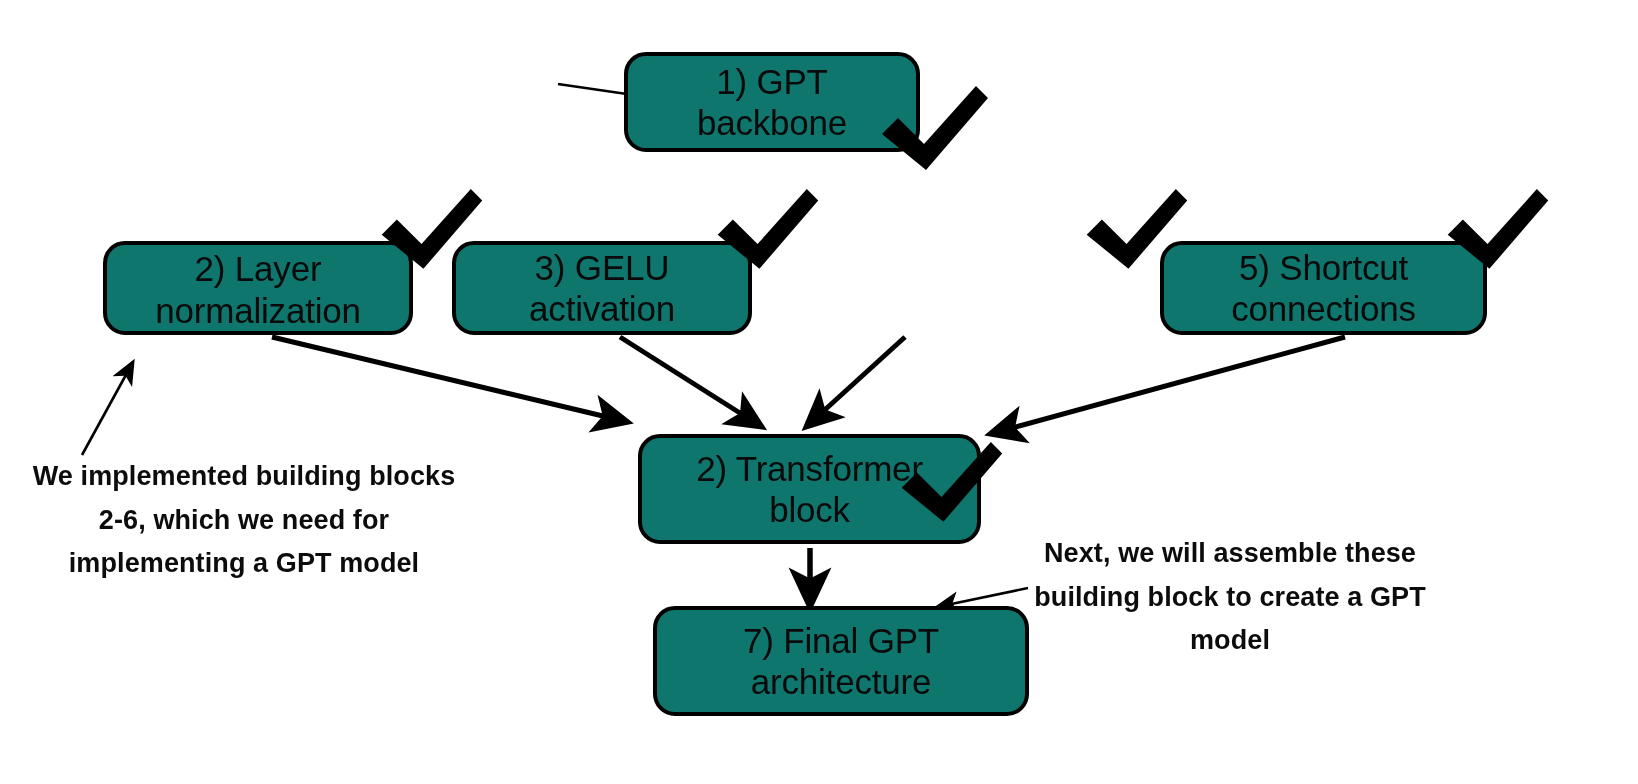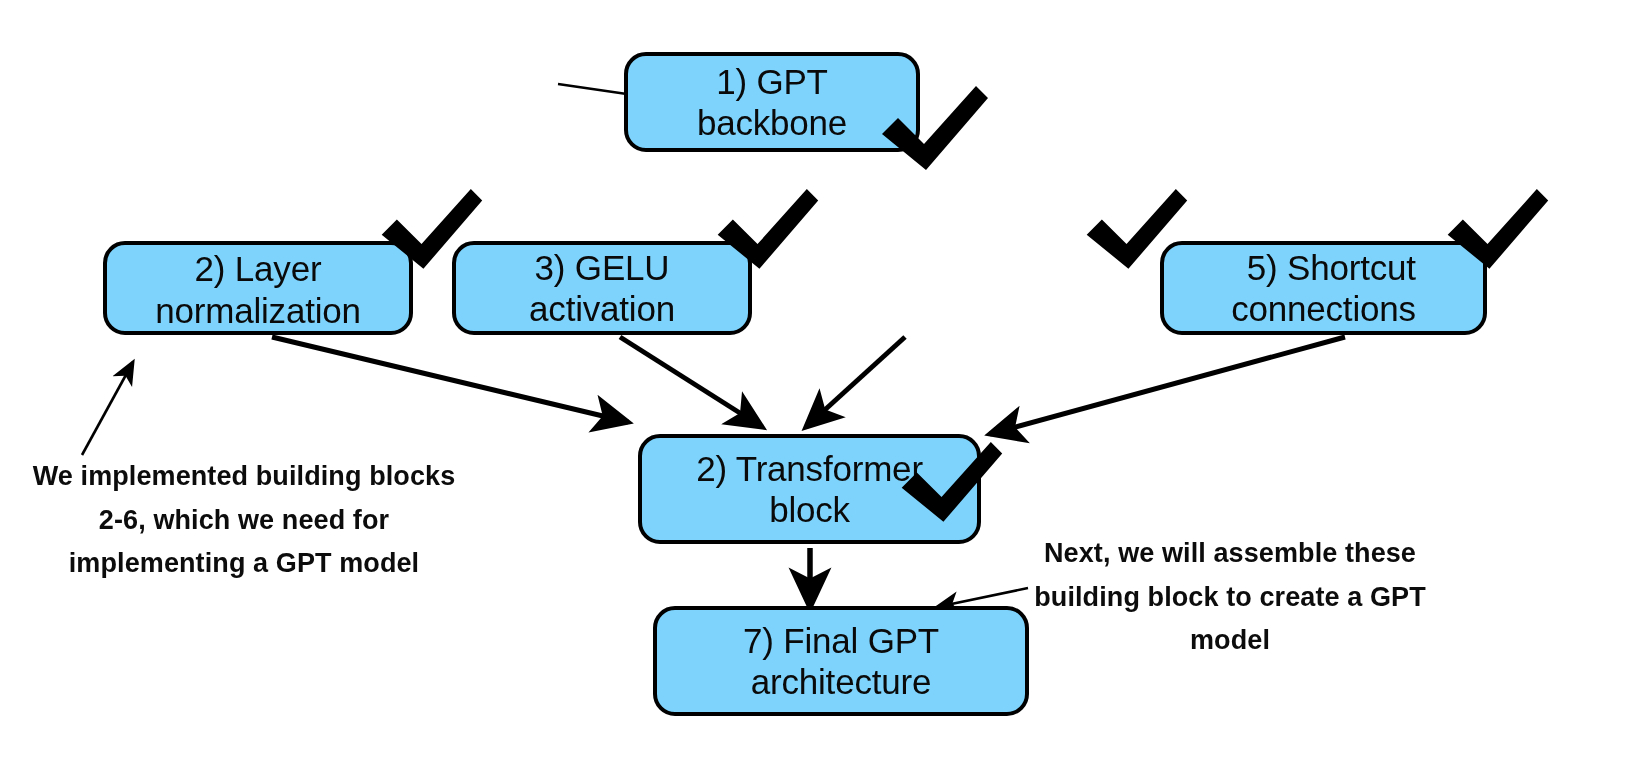--- a/index.html
+++ b/index.html
@@ -24,21 +24,21 @@
     top: 0;
     width: 1638px;
     height: 784px;
     pointer-events: none;
   }
   .node {
     position: absolute;
     box-sizing: border-box;
     border: 4px solid #000000;
     border-radius: 22px;
-    background: #7dd3fc;
+    background: #0f766e;
     display: flex;
     align-items: center;
     justify-content: center;
     text-align: center;
     font-family: "Liberation Sans", sans-serif;
     font-size: 35px;
     line-height: 1.18;
     color: #0a0a0a;
     letter-spacing: -0.2px;
     padding: 0 10px;
@@ -104,21 +104,21 @@
     <span class="node-label">2) Layer
 normalization</span>
   </div>
 
   <div class="node" style="left:452px; top:241px; width:300px; height:94px;">
     <span class="node-label">3) GELU
 activation</span>
   </div>
 
 
-  <div class="node" style="left:1160px; top:241px; width:327px; height:94px;text-align:right;">
+  <div class="node" style="left:1160px; top:241px; width:327px; height:94px;">
     <span class="node-label">5) Shortcut
 connections</span>
   </div>
 
   <div class="node" style="left:638px; top:434px; width:343px; height:110px;">
     <span class="node-label">2) Transformer
 block</span>
   </div>
 
   <div class="node" style="left:653px; top:606px; width:376px; height:110px;">

